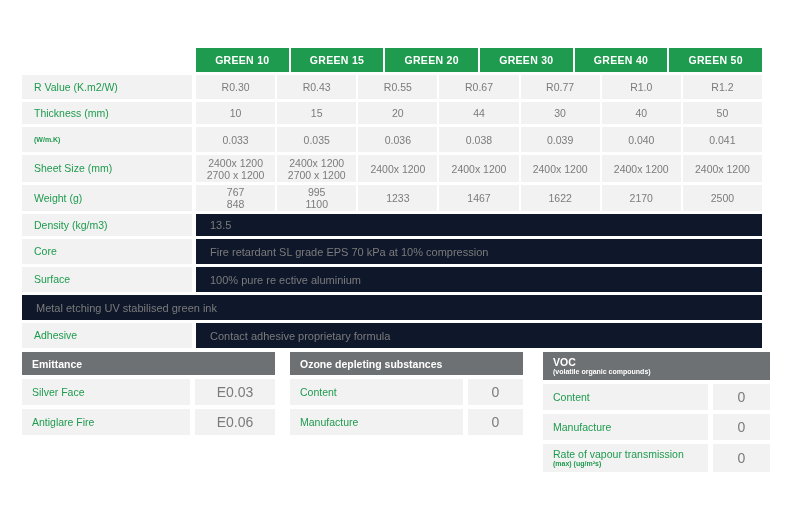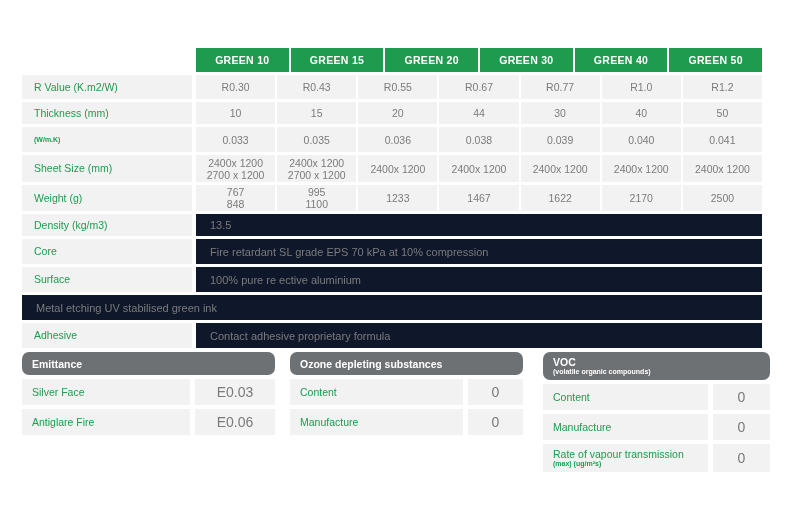--- a/index.html
+++ b/index.html
@@ -50,21 +50,21 @@
     display:flex;
   }
   .mini{display:flex;flex-direction:column;}
   .mini-emittance{width:253px;margin-right:15px;}
   .mini-ozone{width:233px;margin-right:20px;}
   .mini-voc{width:227px;}
   .mini-head{
     background:#6E7174;color:#ffffff;
     display:flex;flex-direction:column;justify-content:center;
     padding-left:10px;box-sizing:border-box;height:23px;
-    font-weight:bold;font-size:10.5px;border-radius:7px;
+    font-weight:bold;font-size:10.5px;
   }
   .mini-head.tall{height:28px;}
   .mini-head .subtitle{font-size:7px;font-weight:bold;line-height:8px;}
   .mini-row{display:flex;margin-top:4px;}
   .mini-lbl{
     flex:1;background:#F2F2F2;
     display:flex;flex-direction:column;justify-content:center;
     padding-left:10px;box-sizing:border-box;height:26px;
   }
   .mini-lbl .main{color:#1E9B4E;font-weight:normal;font-size:10.5px;line-height:11px;}

